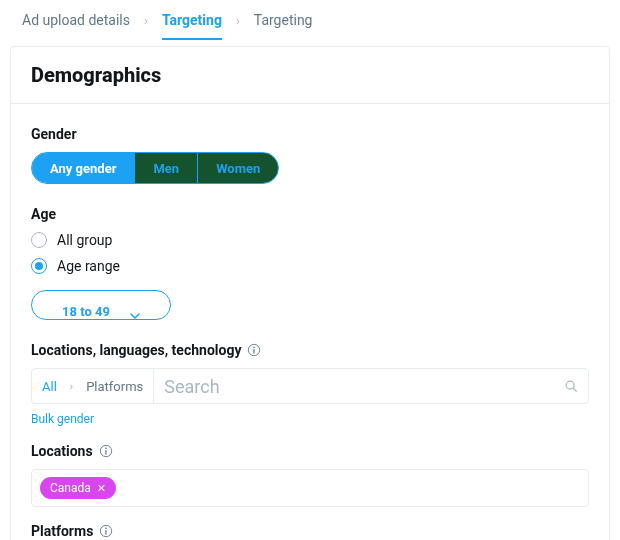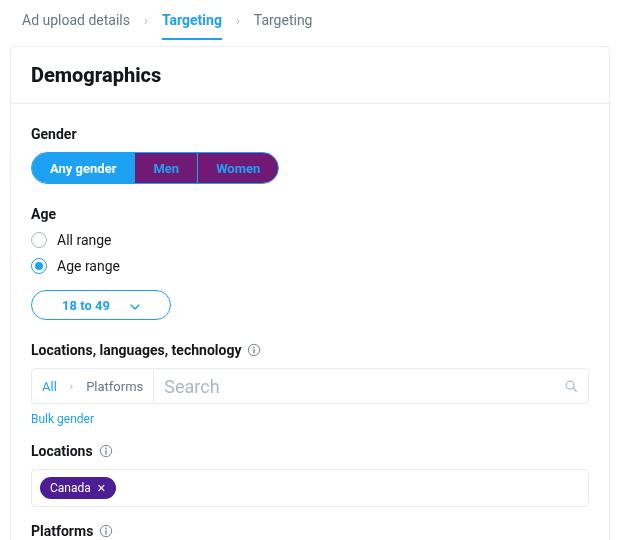--- a/index.html
+++ b/index.html
@@ -61,21 +61,21 @@
   .section { margin-bottom: 22px; }
   .seg {
     display: inline-flex;
     border: 1px solid #1da1f2;
     border-radius: 999px;
     overflow: hidden;
     height: 32px;
   }
   .seg button {
     border: none;
-    background: #701a75;
+    background: #14532d;
     color: #1da1f2;
     font-weight: 700;
     font-size: 13px;
     padding: 0 18px;
     cursor: pointer;
     border-left: 1px solid #1da1f2;
     font-family: inherit;
   }
   .seg button:first-child { border-left: none; }
   .seg button.selected { background: #1da1f2; color: #fff; }
@@ -97,21 +97,21 @@
   }
   .radio.selected { border-color: #1da1f2; }
   .radio.selected::after {
     content: "";
     width: 8px; height: 8px;
     background: #1da1f2;
     border-radius: 50%;
   }
   .pill-dropdown {
     display: inline-flex;
-    align-items: center;
+    align-items: flex-end;
     justify-content: center;
     gap: 20px;
     border: 1px solid #1da1f2;
     color: #1da1f2;
     font-weight: 700;
     font-size: 13px;
     border-radius: 999px;
     height: 30px;
     width: 140px;
     padding: 0 14px;
@@ -180,21 +180,21 @@
     padding: 6px 8px;
     display: flex;
     align-items: center;
     gap: 6px;
     margin-top: 6px;
   }
   .tag {
     display: inline-flex;
     align-items: center;
     gap: 6px;
-    background: #4c1d95;
+    background: #d946ef;
     color: #fff;
     font-size: 12px;
     padding: 4px 10px;
     border-radius: 999px;
     cursor: default;
   }
   .tag .x {
     cursor: pointer;
     font-size: 11px;
     line-height: 1;
@@ -224,21 +224,21 @@
         <button class="selected">Any gender</button>
         <button>Men</button>
         <button>Women</button>
       </div>
     </div>
 
     <div class="section">
       <div class="section-label">Age</div>
       <div class="radio-row">
         <span class="radio"></span>
-        <span>All range</span>
+        <span>All group</span>
       </div>
       <div class="radio-row">
         <span class="radio selected"></span>
         <span>Age range</span>
       </div>
       <div class="pill-dropdown">
         <span>18 to 49</span>
         <span class="chevron-down">
           <svg viewBox="0 0 10 10" width="10" height="10">
               <path d="M1 3 L5 7 L9 3" fill="none" stroke="#1da1f2" stroke-width="1.5" stroke-linecap="round" stroke-linejoin="round"></path>

